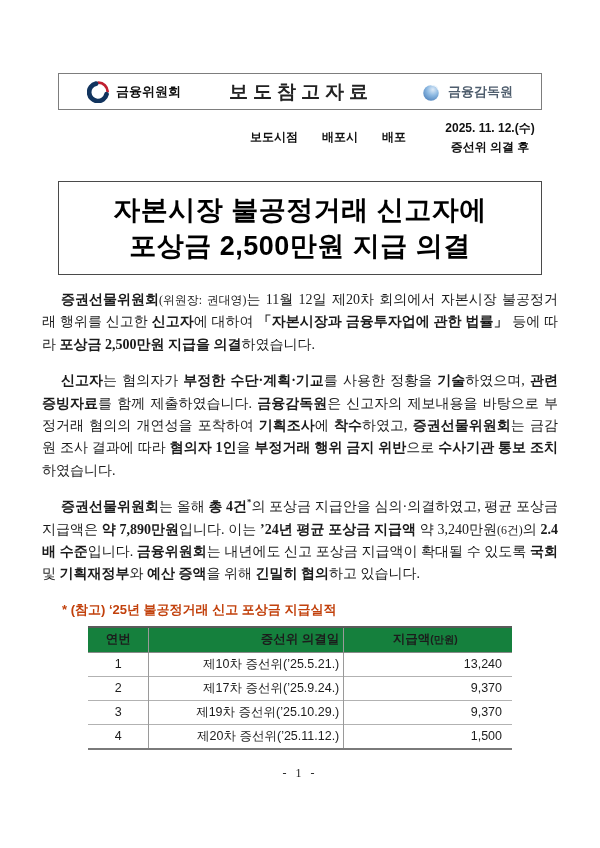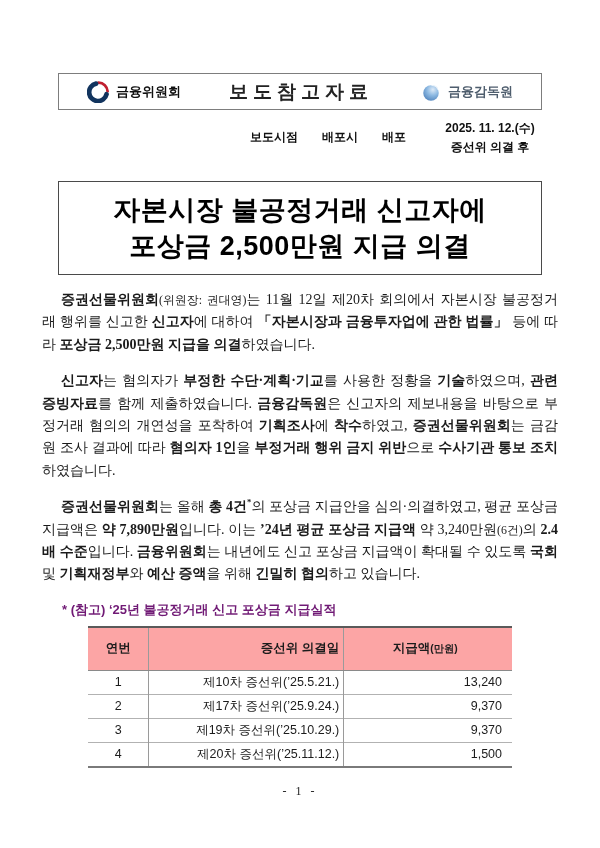--- a/index.html
+++ b/index.html
@@ -55,35 +55,35 @@
   .para{
     font-size:14px;line-height:1.6;
     text-align:justify;text-indent:19px;
     word-break:break-all;
   }
   .para sup{font-size:0.62em;}
   
   .ref-note{
     margin:15px 0 0 62px;
     font-family:"Liberation Sans","DejaVu Sans",sans-serif;
-    font-size:13px;font-weight:600;color:#701a75;
+    font-size:13px;font-weight:600;color:#c2410c;
   }
   table.ref-table{
     margin:7px 0 0 88px;
     width:424px;
     border-collapse:collapse;
     font-family:"Liberation Sans","DejaVu Sans",sans-serif;
     font-size:12.5px;color:#1c1c1c;
     border-top:2px solid #5a5a5a;
     border-bottom:2px solid #7a7a7a;
   }
   table.ref-table th{
-    background:#fca5a5;font-weight:bold;
+    background:#15803d;font-weight:bold;
     border-bottom:1.5px solid #8a8a8a;
-    height:22px;padding:10px 4px;
+    height:22px;padding:1px 4px;
   }
   table.ref-table td{
     height:21px;padding:1px 4px;
     border-top:1px solid #b2b2b2;
   }
   table.ref-table .vsep{border-left:1px solid #9a9a9a;}
   table.ref-table .c-num{width:57px;text-align:center;}
   table.ref-table .c-date{width:200px;text-align:right;}
   table.ref-table .c-amt{width:167px;text-align:right;padding-right:10px;}
   .unit-small{font-size:0.82em;}

